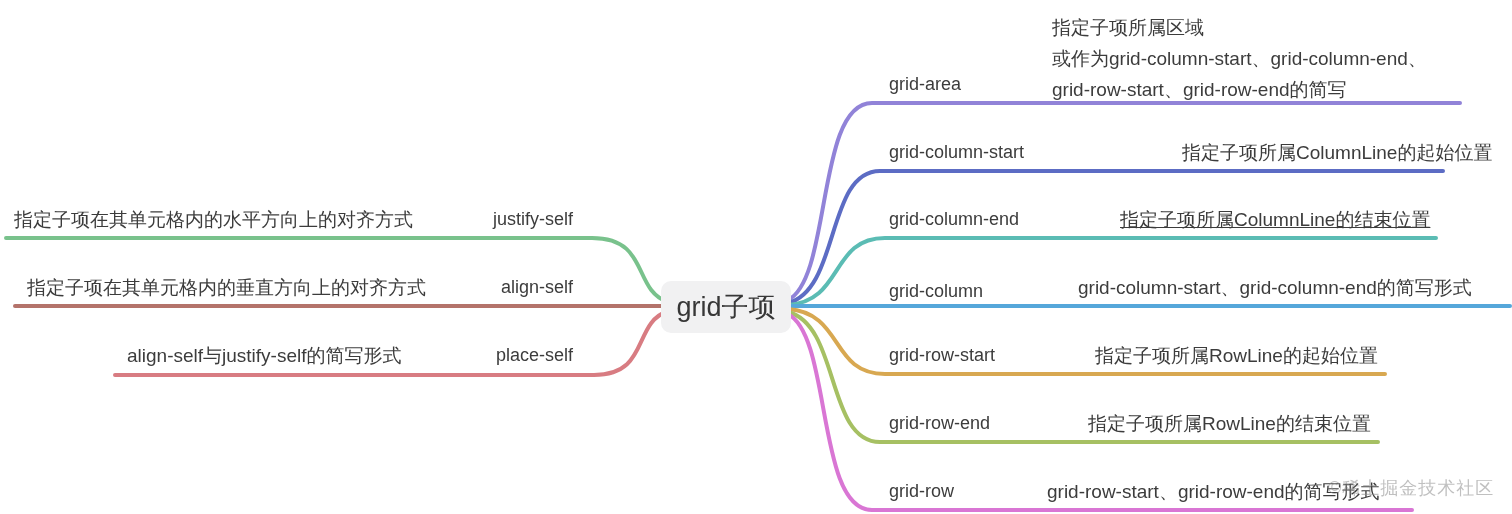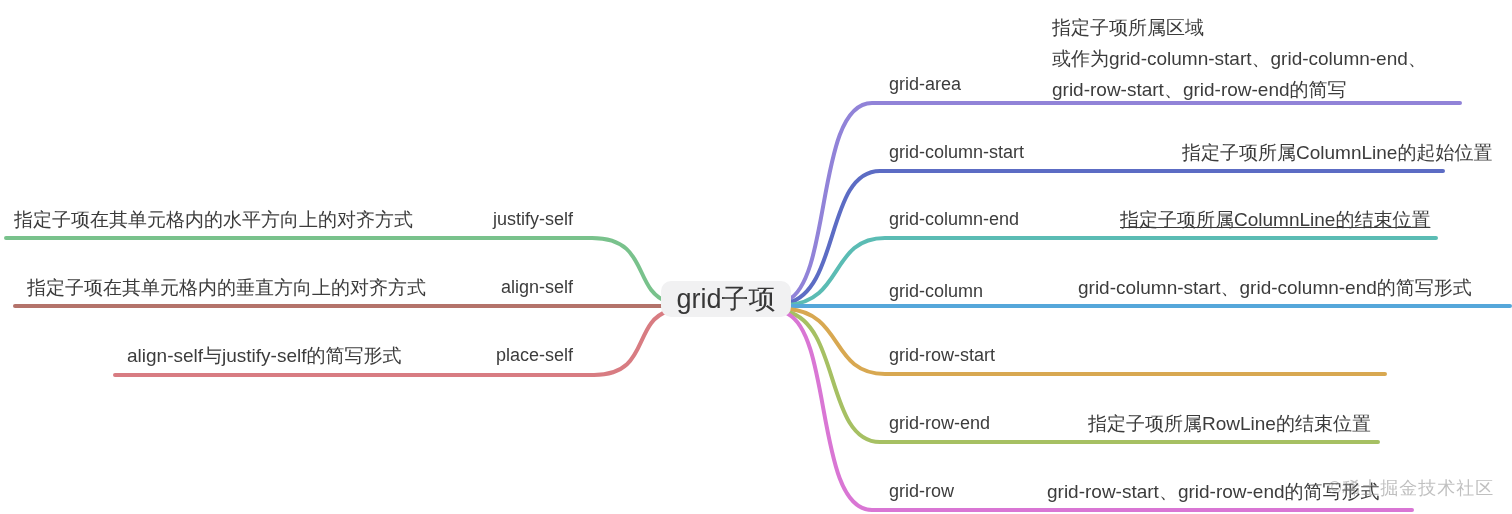--- a/index.html
+++ b/index.html
@@ -30,21 +30,21 @@
   .desc-block{
     position:absolute;
     z-index:2;
     font-size:19px;
     white-space:nowrap;
     line-height:31px;
   }
   .root-node{
     position:absolute;
     left:661px;top:281px;
-    width:130px;height:36px;
+    width:130px;height:52px;
     background:#f1f1f2;
     border-radius:10px;
     z-index:3;
     display:flex;align-items:center;justify-content:center;
     font-size:27px;
     color:#373737;
   }
   .right-label{left:889px;}
   .left-label{text-align:right;right:939px;}
   .watermark{
@@ -96,18 +96,19 @@
   <div class="node-label right-label" style="top:478px;">grid-row</div>
 
   <div class="desc-block" style="left:1052px;top:12px;">
     <div>指定子项所属区域</div>
     <div>或作为grid-column-start、grid-column-end、</div>
     <div>grid-row-start、grid-row-end的简写</div>
   </div>
   <div class="desc" style="left:1182px;top:140px;">指定子项所属ColumnLine的起始位置</div>
   <div class="desc" style="left:1120px;top:207px;text-decoration:underline;">指定子项所属ColumnLine的结束位置</div>
   <div class="desc" style="left:1078px;top:275px;">grid-column-start、grid-column-end的简写形式</div>
+  <div class="desc" style="left:1095px;top:343px;">指定子项所属RowLine的起始位置</div>
   <div class="desc" style="left:1088px;top:411px;">指定子项所属RowLine的结束位置</div>
   <div class="desc" style="left:1047px;top:479px;">grid-row-start、grid-row-end的简写形式</div>
 
   <div class="watermark">©稀土掘金技术社区</div>
 
 </div>
 
 </body></html>

